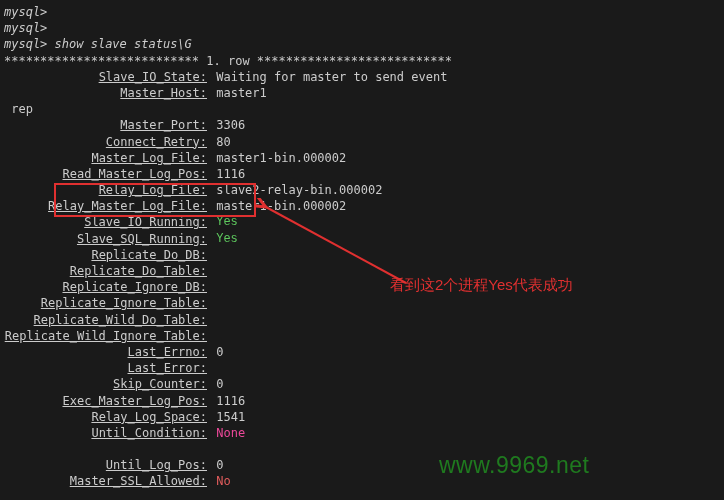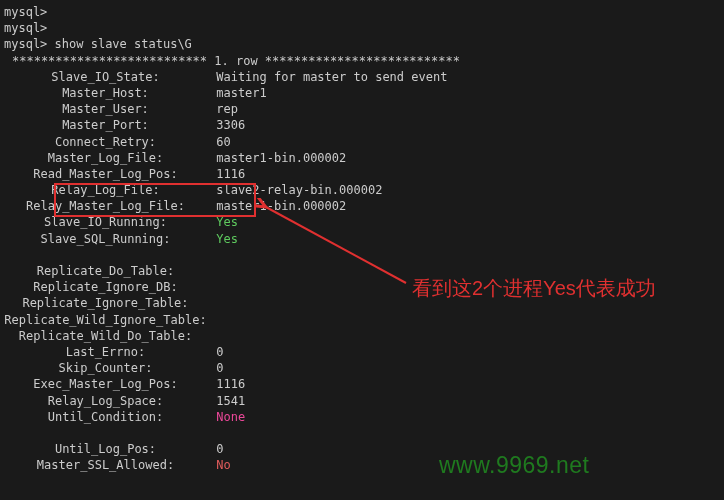--- a/index.html
+++ b/index.html
@@ -8,55 +8,56 @@
     color: #ccc;
     font-family: "Consolas", "Monaco", monospace;
     font-size: 12px;
     line-height: 1.35;
     width: 724px;
     height: 500px;
     overflow: hidden;
     position: relative;
     padding: 4px 0 0 4px;
   }
-  .prompt-line { white-space: pre; }
-  .stars-row { white-space: pre; margin-left: 8px; }
+  .prompt-line { white-space: pre; font-style: italic; }
+  .stars-row { white-space: pre; }
   .kv-row { display: flex; }
   .kv-label {
     width: 205px;
-    text-align: center;
+    text-align: right;
     padding-right: 2px;
     white-space: pre;
+    text-decoration: underline;
   }
   .kv-value { white-space: pre; }
-  .val-green { color: #5ec95e; }
+  .val-green { color: #5ec95e; font-family: Liberation Mono, monospace; }
   .val-red { color: #e05c5c; }
   .val-magenta { color: #ec4899; }
   .highlight-box {
     position: absolute;
     border: 2px solid #e03030;
     left: 54px;
     top: 183px;
     width: 202px;
     height: 34px;
     pointer-events: none;
   }
   .arrow-svg {
     position: absolute;
     left: 256px;
     top: 198px;
     pointer-events: none;
   }
   .annotation-text {
     position: absolute;
-    left: 412px;
+    left: 390px;
     top: 275px;
     color: #e03030;
     font-family: "Microsoft YaHei", "PingFang SC", sans-serif;
-    font-size: 20px;
+    font-size: 15px;
   }
   .watermark {
     position: absolute;
     left: 439px;
     top: 450px;
     color: #1f7a1f;
     font-family: Arial, sans-serif;
     font-size: 23px;
     letter-spacing: 0.5px;
   }
@@ -71,30 +72,29 @@
     <div class="stars-row">*************************** 1. row ***************************</div>
     <div class="kv-row">
       <span class="kv-label">Slave_IO_State:</span>
       <span class="kv-value "> Waiting for master to send event</span>
     </div>
     <div class="kv-row">
       <span class="kv-label">Master_Host:</span>
       <span class="kv-value "> master1</span>
     </div>
     <div class="kv-row">
-      <span class="kv-label">Master_User:</span>
       <span class="kv-value "> rep</span>
     </div>
     <div class="kv-row">
       <span class="kv-label">Master_Port:</span>
       <span class="kv-value "> 3306</span>
     </div>
     <div class="kv-row">
       <span class="kv-label">Connect_Retry:</span>
-      <span class="kv-value "> 60</span>
+      <span class="kv-value "> 80</span>
     </div>
     <div class="kv-row">
       <span class="kv-label">Master_Log_File:</span>
       <span class="kv-value "> master1-bin.000002</span>
     </div>
     <div class="kv-row">
       <span class="kv-label">Read_Master_Log_Pos:</span>
       <span class="kv-value "> 1116</span>
     </div>
     <div class="kv-row">
@@ -107,45 +107,50 @@
     </div>
     <div class="kv-row">
       <span class="kv-label">Slave_IO_Running:</span>
       <span class="kv-value val-green"> Yes</span>
     </div>
     <div class="kv-row">
       <span class="kv-label">Slave_SQL_Running:</span>
       <span class="kv-value val-green"> Yes</span>
     </div>
     <div class="kv-row">
+      <span class="kv-label">Replicate_Do_DB:</span>
       <span class="kv-value "> </span>
     </div>
     <div class="kv-row">
       <span class="kv-label">Replicate_Do_Table:</span>
       <span class="kv-value "> </span>
     </div>
     <div class="kv-row">
       <span class="kv-label">Replicate_Ignore_DB:</span>
       <span class="kv-value "> </span>
     </div>
     <div class="kv-row">
       <span class="kv-label">Replicate_Ignore_Table:</span>
       <span class="kv-value "> </span>
     </div>
     <div class="kv-row">
-      <span class="kv-label">Replicate_Wild_Ignore_Table:</span>
+      <span class="kv-label">Replicate_Wild_Do_Table:</span>
       <span class="kv-value "> </span>
     </div>
     <div class="kv-row">
-      <span class="kv-label">Replicate_Wild_Do_Table:</span>
+      <span class="kv-label">Replicate_Wild_Ignore_Table:</span>
       <span class="kv-value "> </span>
     </div>
     <div class="kv-row">
       <span class="kv-label">Last_Errno:</span>
       <span class="kv-value "> 0</span>
+    </div>
+    <div class="kv-row">
+      <span class="kv-label">Last_Error:</span>
+      <span class="kv-value "> </span>
     </div>
     <div class="kv-row">
       <span class="kv-label">Skip_Counter:</span>
       <span class="kv-value "> 0</span>
     </div>
     <div class="kv-row">
       <span class="kv-label">Exec_Master_Log_Pos:</span>
       <span class="kv-value "> 1116</span>
     </div>
     <div class="kv-row">

